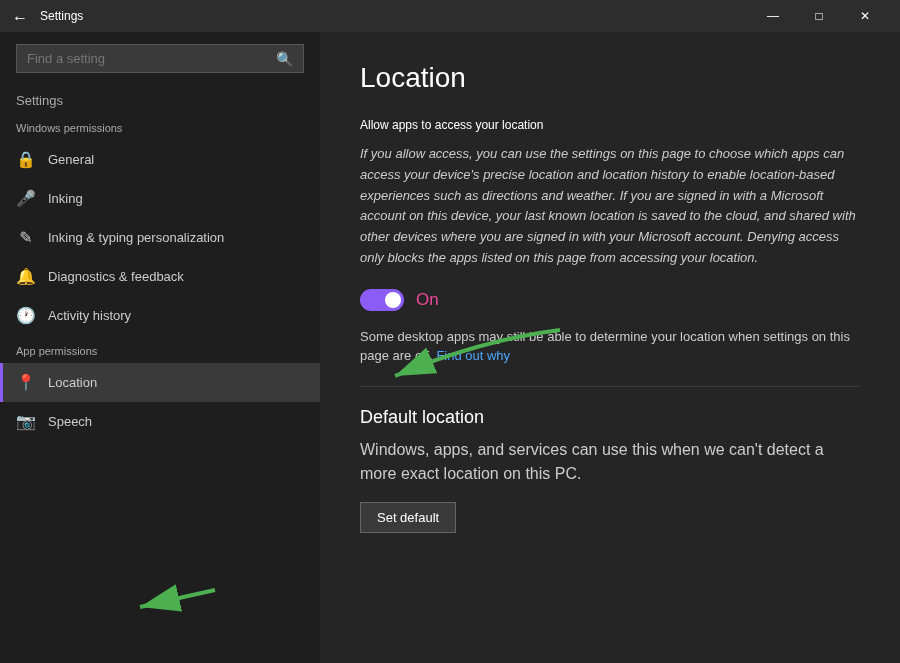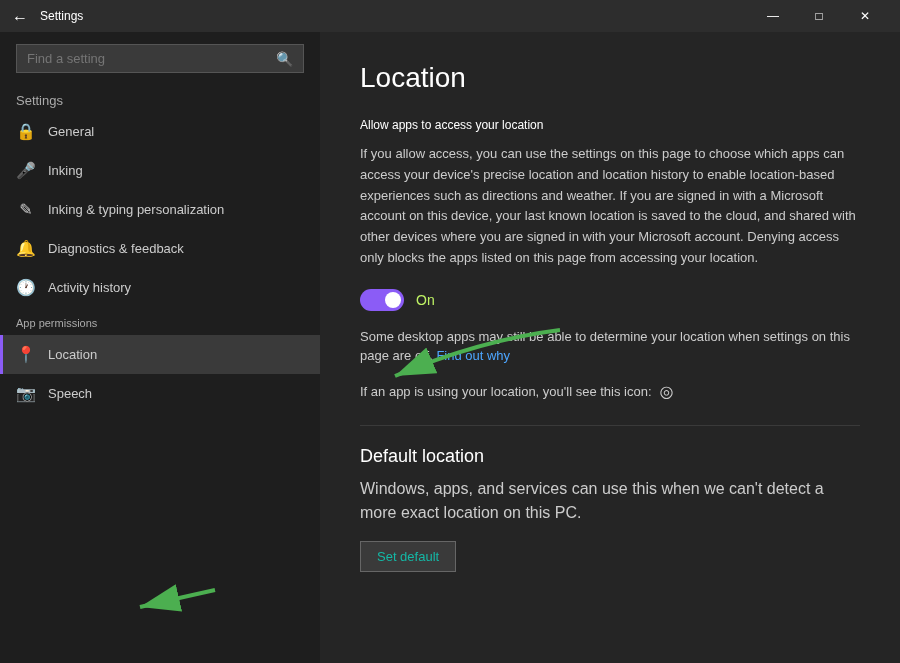--- a/index.html
+++ b/index.html
@@ -137,20 +137,21 @@
       font-size: 12px;
       font-weight: 400;
       color: #ffffff;
       margin-bottom: 12px;
     }
     .section-description {
       font-size: 13px;
       color: #cccccc;
       line-height: 1.6;
       margin-bottom: 20px;
+      font-style: italic;
     }
 
     
     .toggle-row {
       display: flex;
       align-items: center;
       gap: 12px;
       margin-bottom: 16px;
     }
     .toggle-switch {
@@ -165,22 +166,22 @@
     .toggle-switch .knob {
       position: absolute;
       right: 3px;
       top: 3px;
       width: 16px;
       height: 16px;
       background: #ffffff;
       border-radius: 50%;
     }
     .toggle-label {
-      font-size: 14px;
-      color: #bef264;
+      font-size: 17px;
+      color: #ec4899;
     }
 
     .note-text {
       font-size: 13px;
       color: #cccccc;
       line-height: 1.5;
       margin-bottom: 16px;
     }
     .note-text a {
       color: #4da6ff;
@@ -210,21 +211,21 @@
     .default-location-desc {
       font-size: 16px;
       color: #cccccc;
       line-height: 1.5;
       margin-bottom: 16px;
     }
 
     .btn-default {
       background: #3a3a3a;
       border: 1px solid #666;
-      color: #14b8a6;
+      color: #ffffff;
       padding: 7px 16px;
       font-size: 13px;
       cursor: pointer;
     }
 
     
     .privacy-label {
       font-size: 13px;
       color: #aaaaaa;
       padding: 8px 16px 4px 16px;
@@ -247,20 +248,21 @@
 
   <div class="sidebar">
 
     <div class="sidebar-search">
       <input type="text" placeholder="Find a setting" style="">
       <span class="sidebar-search-icon">🔍</span>
     </div>
 
     <div class="privacy-label">Settings</div>
 
+    <div class="sidebar-section-label">Windows permissions</div>
 
     <div class="sidebar-item">
       <span class="item-icon">🔒</span>
       <span>General</span>
     </div>
     <div class="sidebar-item">
       <span class="item-icon">🎤</span>
       <span>Inking</span>
     </div>
     <div class="sidebar-item">
@@ -301,24 +303,20 @@
         <div class="knob"></div>
       </div>
       <span class="toggle-label">On</span>
     </div>
 
     <p class="note-text">
       <span>Some desktop apps may still be able to determine your location when settings on this page are off.</span>
       <a href="#">Find out why</a>
     </p>
 
-    <div class="icon-note">
-      <span>If an app is using your location, you'll see this icon:</span>
-      <span style="font-size:16px;">◎</span>
-    </div>
 
     <hr class="divider">
 
     <h2 class="default-location-title">Default location</h2>
 
     <p class="default-location-desc">Windows, apps, and services can use this when we can't detect a more exact location on this PC.</p>
 
     <button class="btn-default">Set default</button>
   </div>
 

